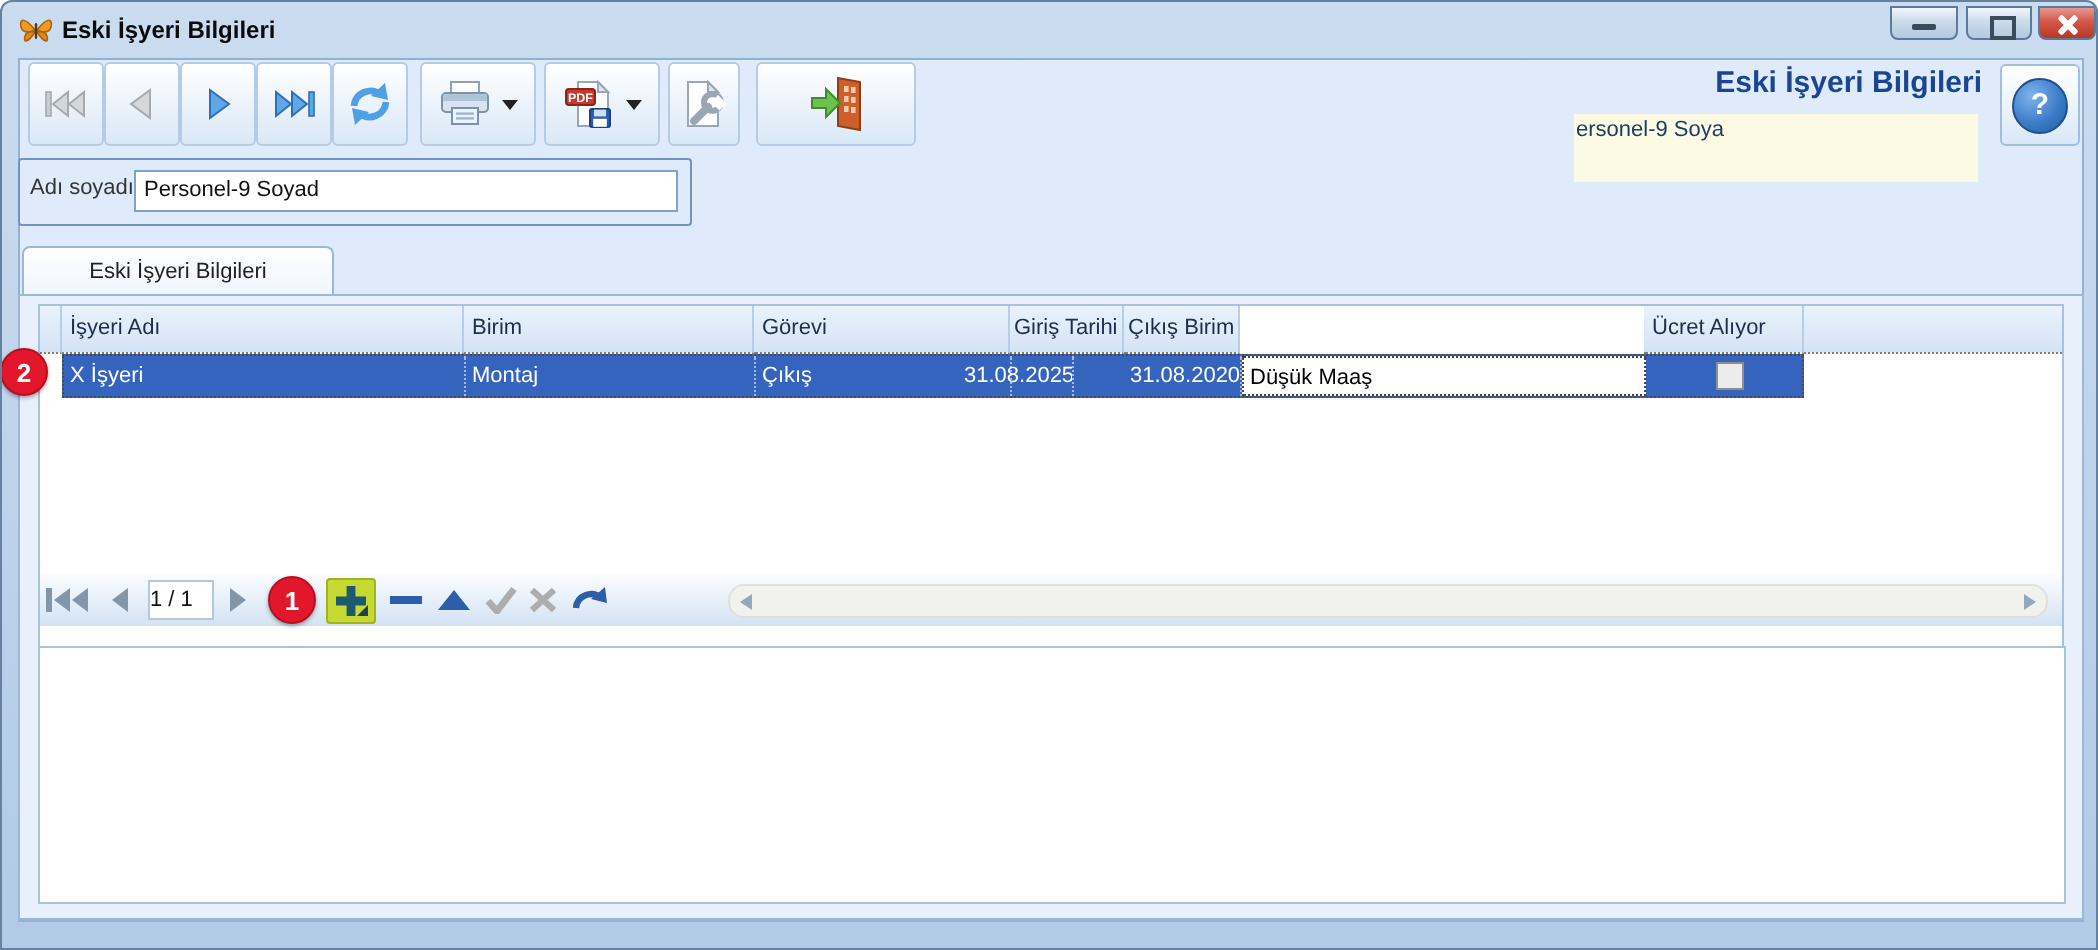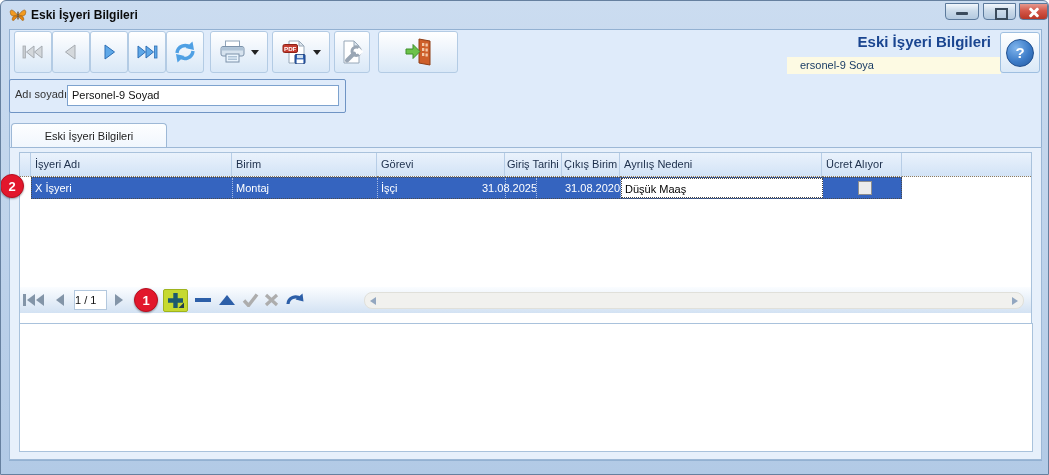--- a/index.html
+++ b/index.html
@@ -19,22 +19,22 @@
   .glyph-x1,.glyph-x2{position:absolute;left:50%;top:50%;width:12px;height:3px;margin:-1px 0 0 -6px;background:#fff;border-radius:1px}
   .glyph-x1{transform:rotate(45deg)} .glyph-x2{transform:rotate(-45deg)}
   
   .client{position:absolute;left:8px;top:28px;width:1033px;height:432px;background:#DFEBFA;border:1px solid #93B1D2;box-sizing:border-box}
   
   .tbtn{position:absolute;top:30px;height:42px;background:linear-gradient(#FFFFFF,#ECF3FB 50%,#D9E8F7);
     border:1px solid #B3CBE4;border-radius:3px;box-sizing:border-box;display:flex;align-items:center;justify-content:center;cursor:pointer}
   .drop{width:0;height:0;border-left:4px solid transparent;border-right:4px solid transparent;border-top:5px solid #222;margin-left:5px}
   
   .heading{position:absolute;left:640px;top:32px;width:350px;text-align:right;font-size:15px;font-weight:bold;color:#1A4590;white-space:nowrap}
-  .recfield{position:absolute;left:786px;top:56px;width:201px;height:17px;background:#FDFAE3;color:#1A3C66;
-    font-size:11px;line-height:17px;overflow:hidden;white-space:nowrap;padding-left:13px}
+  .recfield{position:absolute;left:786px;top:56px;width:201px;height:34px;background:#FDFAE3;color:#1A3C66;
+    font-size:11px;line-height:17px;overflow:hidden;white-space:nowrap;padding-left:1px}
   .helpbtn{position:absolute;left:999px;top:31px;width:38px;height:39px;border:1px solid #9FBFE0;border-radius:3px;
     background:linear-gradient(#FFFFFF,#D9E8F7);display:flex;align-items:center;justify-content:center;cursor:pointer}
   .helpcircle{width:26px;height:26px;border-radius:50%;background:radial-gradient(circle at 9px 8px,#7FB4EC,#3D7CC8 55%,#245A9E);
     border:1px solid #1F4F8F;color:#fff;font-weight:bold;font-size:15px;text-align:center;line-height:26px}
   .groupbox{position:absolute;left:8px;top:78px;width:337px;height:34px;border:1px solid #6F94C4;border-radius:2px;box-sizing:border-box}
   .flabel{position:absolute;left:14px;top:87px;font-size:11px;color:#333}
   .finput{position:absolute;left:66px;top:84px;width:272px;height:21px;background:#fff;border:1px solid #7DA2CE;
     box-sizing:border-box;font-size:11px;line-height:19px;padding-left:4px;color:#111}
   
   .tab{position:absolute;left:10px;top:122px;width:156px;height:25px;background:linear-gradient(#FDFEFF,#F0F6FD);
@@ -189,28 +189,27 @@
   <div class="tabpage"></div>
 
   <div class="gridpanel">
 
     <div class="hc" style="left:0;width:11px;padding-left:0"></div>
     <div class="hc" style="left:11px;width:201px">İşyeri Adı</div>
     <div class="hc" style="left:212px;width:145px">Birim</div>
     <div class="hc" style="left:357px;width:128px">Görevi</div>
     <div class="hc" style="left:485px;width:57px;padding-left:2px">Giriş Tarihi</div>
     <div class="hc" style="left:542px;width:58px;padding-left:2px"><span>Çıkış Birim</span><span class="sortasc"></span></div>
-    <div class="hc" style="left:600px;width:202px">Ayrılış Nedeni</div>
     <div class="hc" style="left:802px;width:80px">Ücret Alıyor</div>
     <div class="hc" style="left:882px;width:129px;border-right:none"></div>
 
     <div class="rowsel">
       <div class="rc" style="left:0;width:201px">X İşyeri</div>
       <div class="rc" style="left:201px;width:145px">Montaj</div>
-      <div class="rc" style="left:346px;width:128px">İşçi</div>
+      <div class="rc" style="left:346px;width:128px">Çıkış</div>
       <div class="rc" style="left:448px;width:57px;padding-left:2px">31.08.2025</div>
       <div class="rc" style="left:531px;width:58px;padding-left:2px">31.08.2020</div>
       <div class="rc focus" style="left:589px;width:202px">Düşük Maaş</div>
       <div class="rc cbcell" style="left:791px;width:80px">
         <div class="cb"></div>
       </div>
     </div>
 
     <div class="navband">
       <svg class="nbtn" style="left:2px;top:6px" width="26" height="14" viewBox="0 0 26 14">

